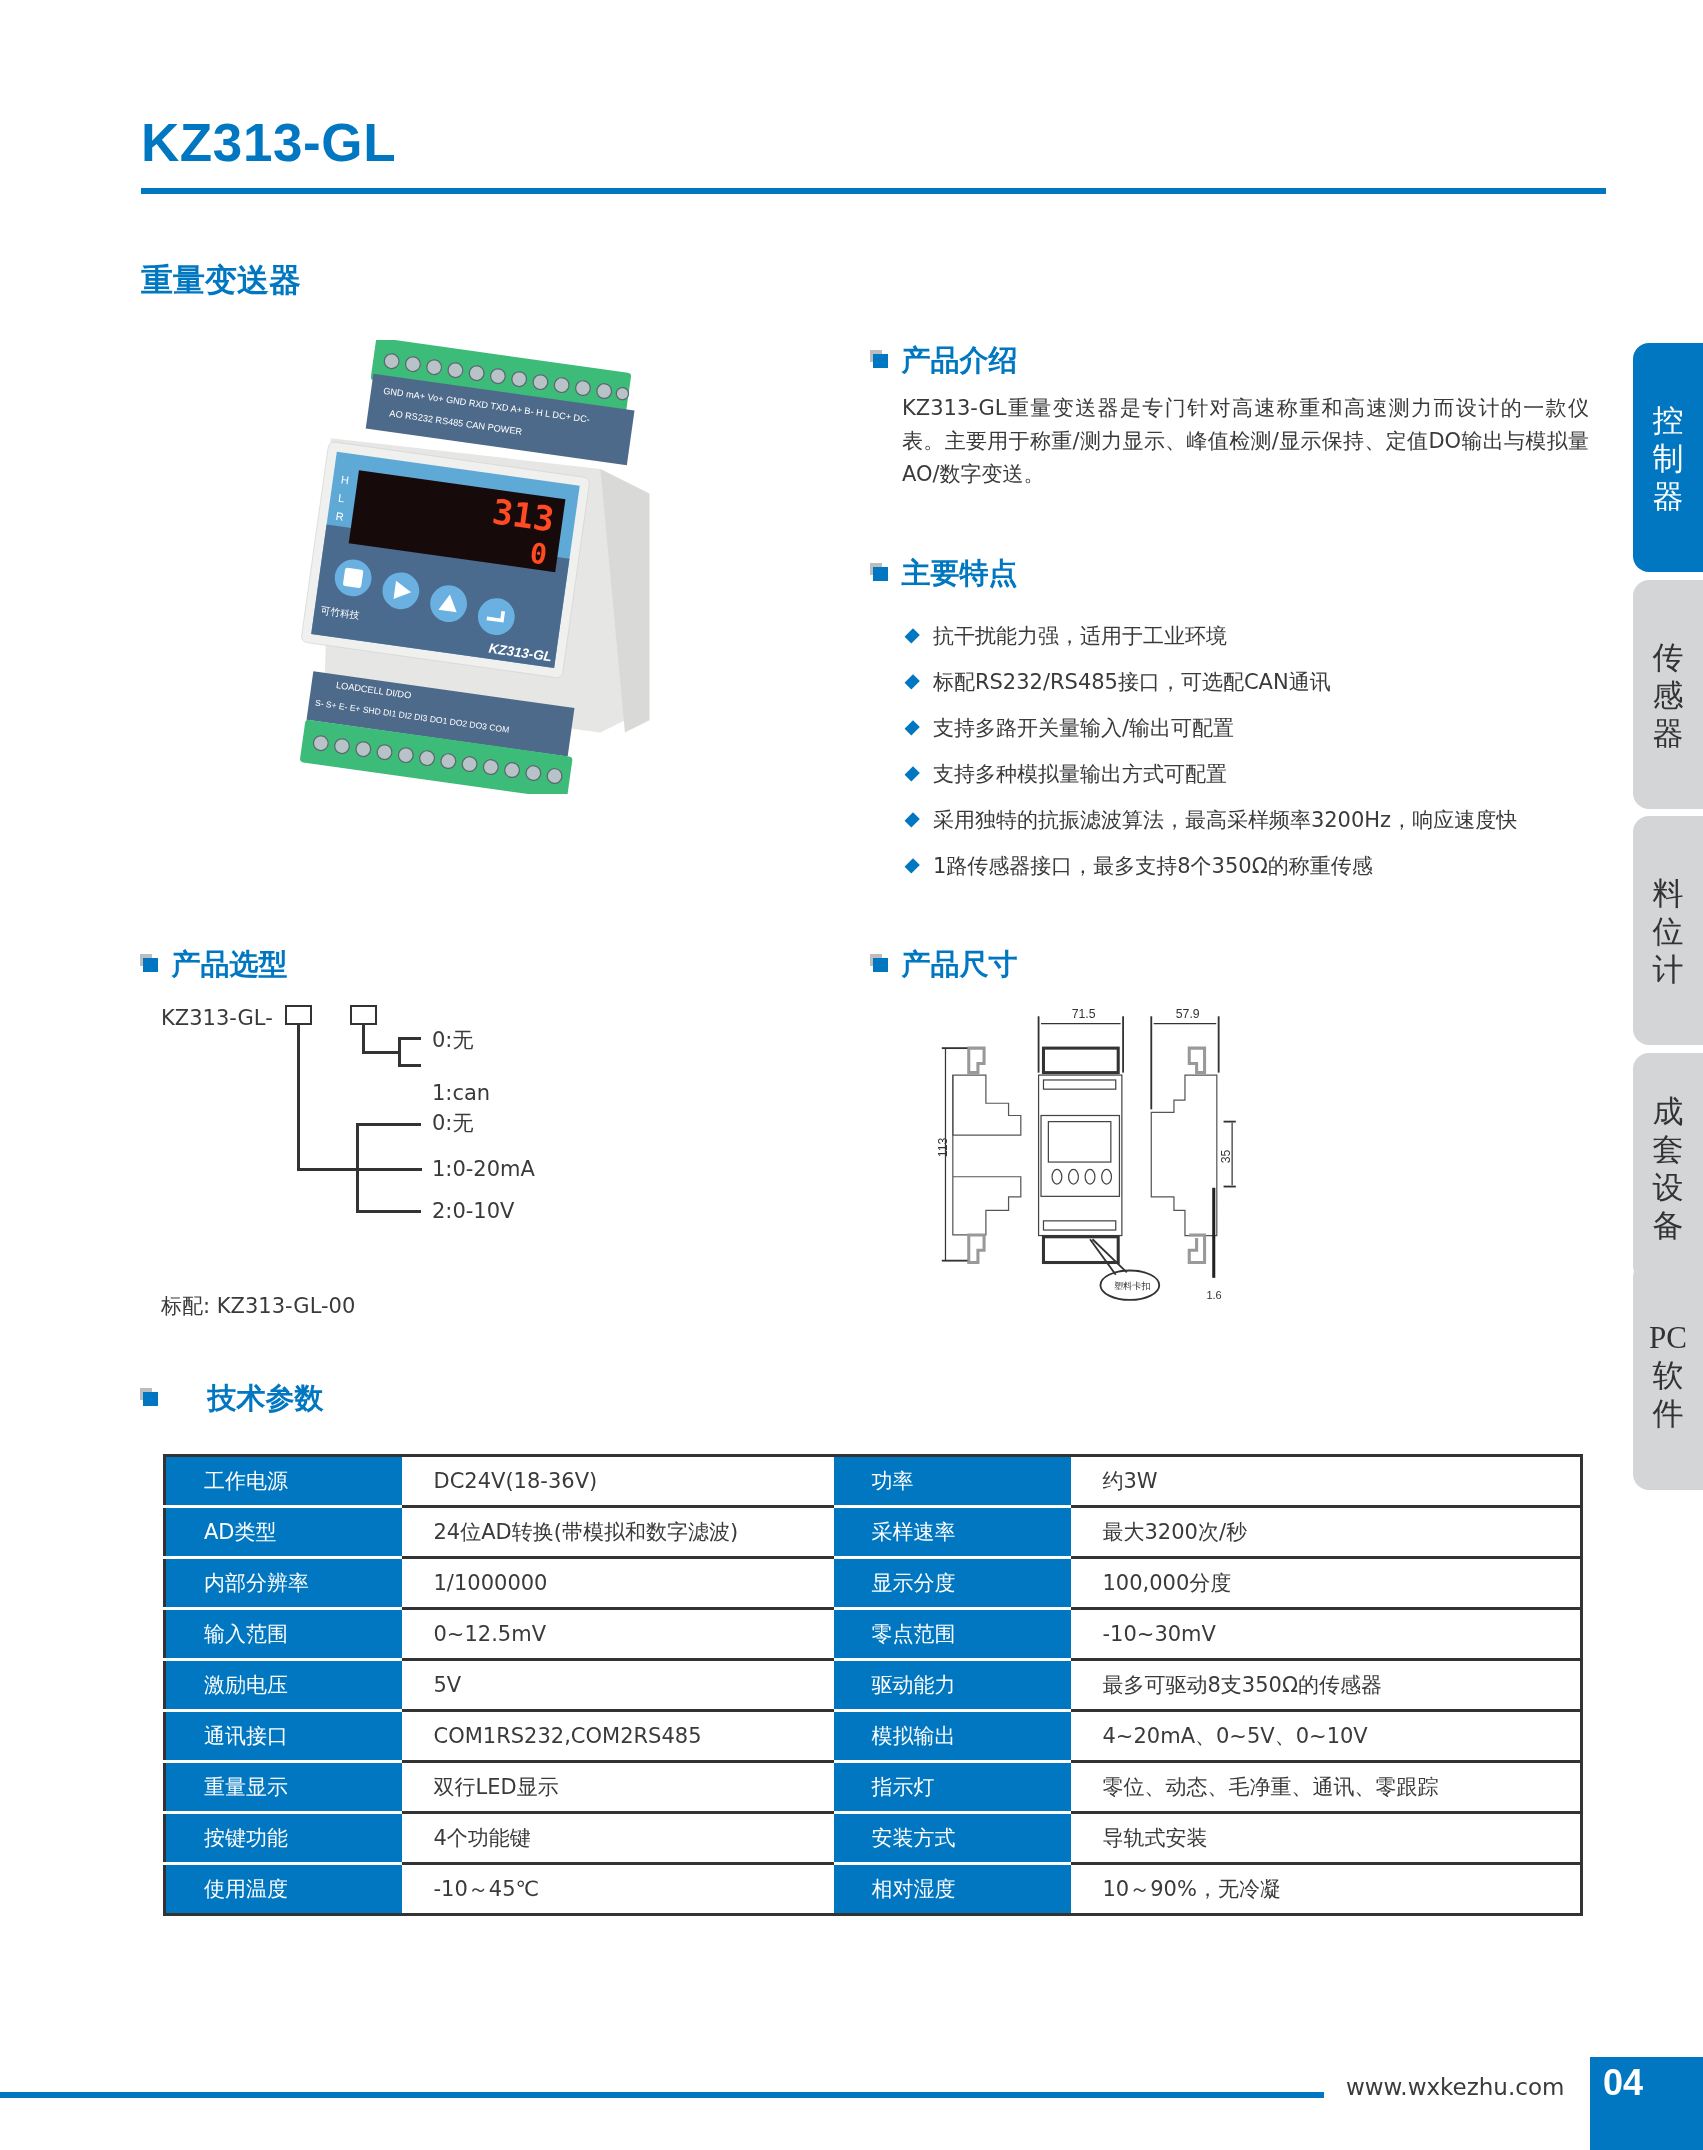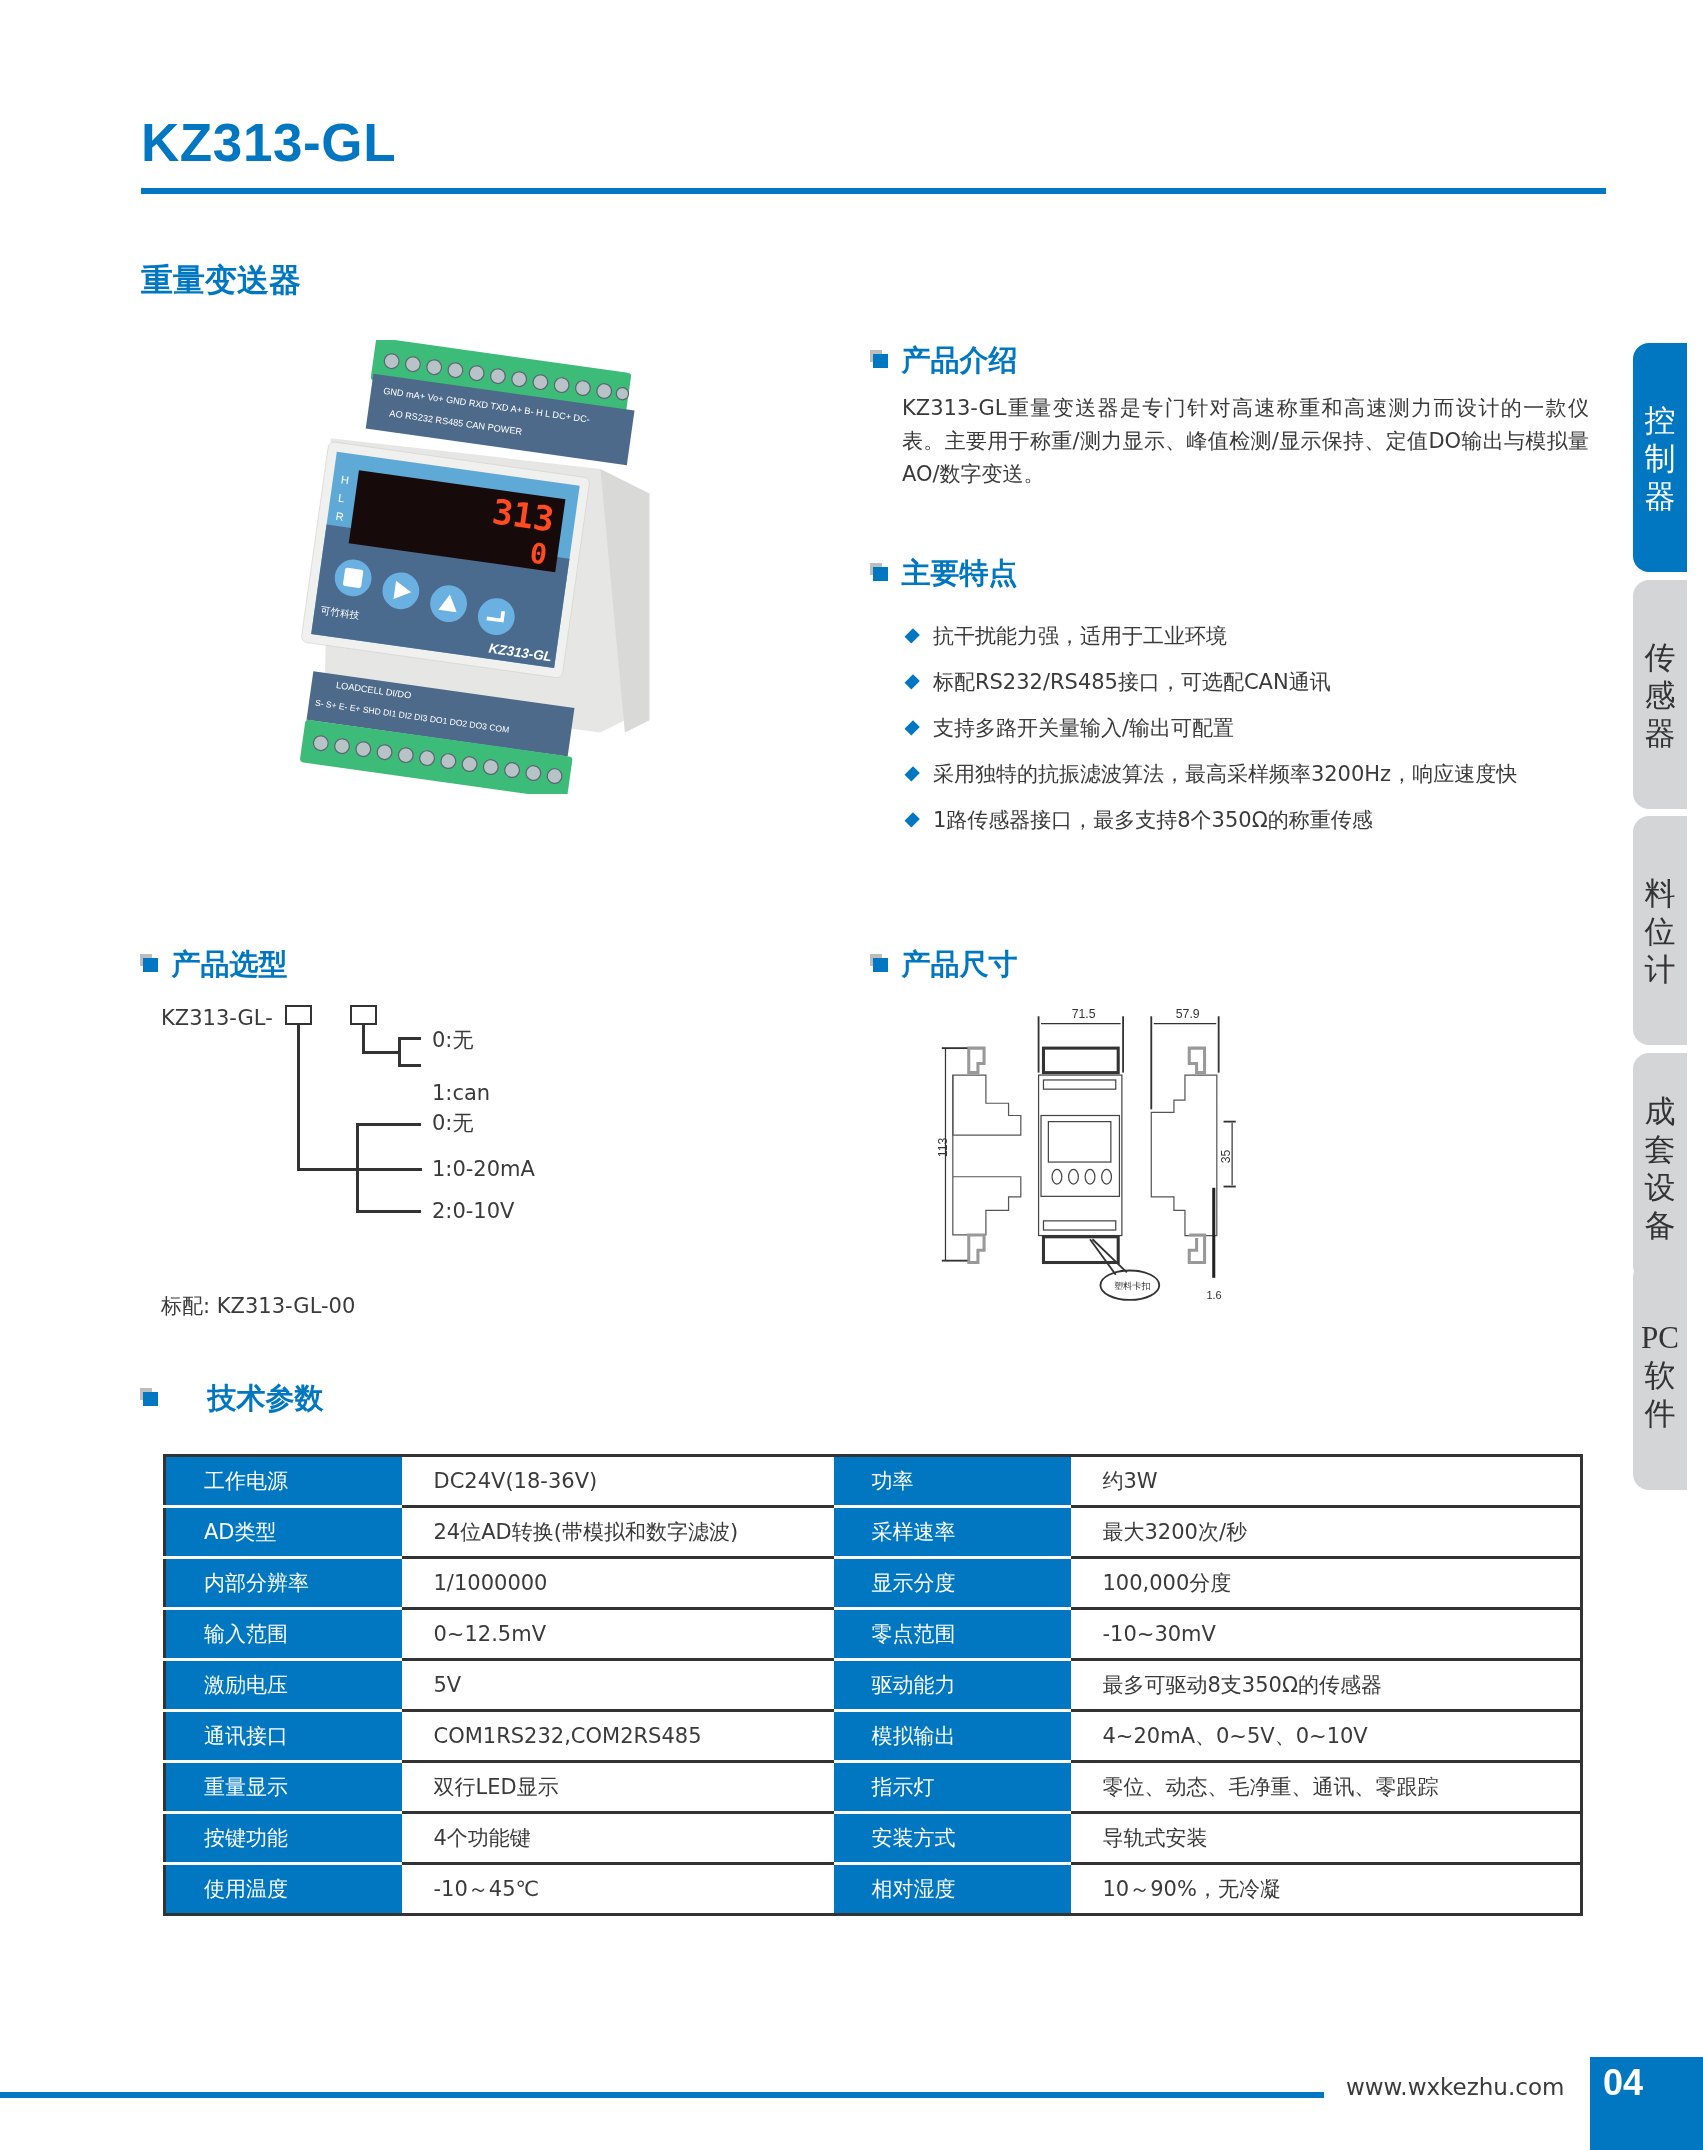--- a/index.html
+++ b/index.html
@@ -45,21 +45,21 @@
   .spec { left:163px; top:1454px; width:1420px; border-collapse:collapse; border:3.7px solid #333; position:absolute; }
   .spec td { height:51px; font-size:21px; padding:0 0 0 38px; vertical-align:middle; box-sizing:border-box; }
   .spec td.k { background:#0077c0; color:#ffffff; width:237px; border-bottom:3.1px solid #ffffff; }
   .spec td.v { background:#ffffff; color:#3a3a3a; border-bottom:3.7px solid #333; }
   .spec td.v1 { width:432px; padding-left:32px; }
   .spec td.v2 { padding-left:32px; }
   .spec tr:last-child td { border-bottom:none; }
 
   
   .tabs { left:1633px; top:343px; width:70px; }
-  .tab { position:absolute; left:0; width:54px; height:229px; border-radius:16px 0 0 16px; background:#d4d5d7;
+  .tab { position:absolute; left:0; width:70px; height:229px; border-radius:16px 0 0 16px; background:#d4d5d7;
          display:flex; align-items:center; justify-content:center; }
   .tab.active { background:#0077c0; }
   .tab .label { font-size:31px; line-height:38px; color:#333; text-align:center; width:37px; word-break:break-all; }
   .tab.active .label { color:#ffffff; }
 
   
   .footer-rule { left:0; top:2092px; width:1324px; height:5.5px; background:#0077c0; }
   .footer-url { left:1346px; top:2076px; font-size:23px; color:#3a3a3a; line-height:1; }
   .page-box { left:1590px; top:2057px; width:113px; height:94px; background:#0077c0; }
   .page-num { left:1603px; top:2065px; font-family:"Liberation Sans",sans-serif; font-weight:bold; font-size:36px; color:#ffffff; line-height:1; }
@@ -167,20 +167,24 @@
   <li>
       <span class="diamond"></span>
       <span>标配RS232/RS485接口，可选配CAN通讯</span>
     </li>
   <li>
       <span class="diamond"></span>
       <span>支持多路开关量输入/输出可配置</span>
     </li>
   <li>
       <span class="diamond"></span>
+      <span>支持多种模拟量输出方式可配置</span>
+    </li>
+  <li>
+      <span class="diamond"></span>
       <span>采用独特的抗振滤波算法，最高采样频率3200Hz，响应速度快</span>
     </li>
   <li>
       <span class="diamond"></span>
       <span>1路传感器接口，最多支持8个350Ω的称重传感</span>
     </li>
 </ul>
 
 <div class="abs sec-head" style="left:142px; top:950px;">
   <span class="bullet"></span>

